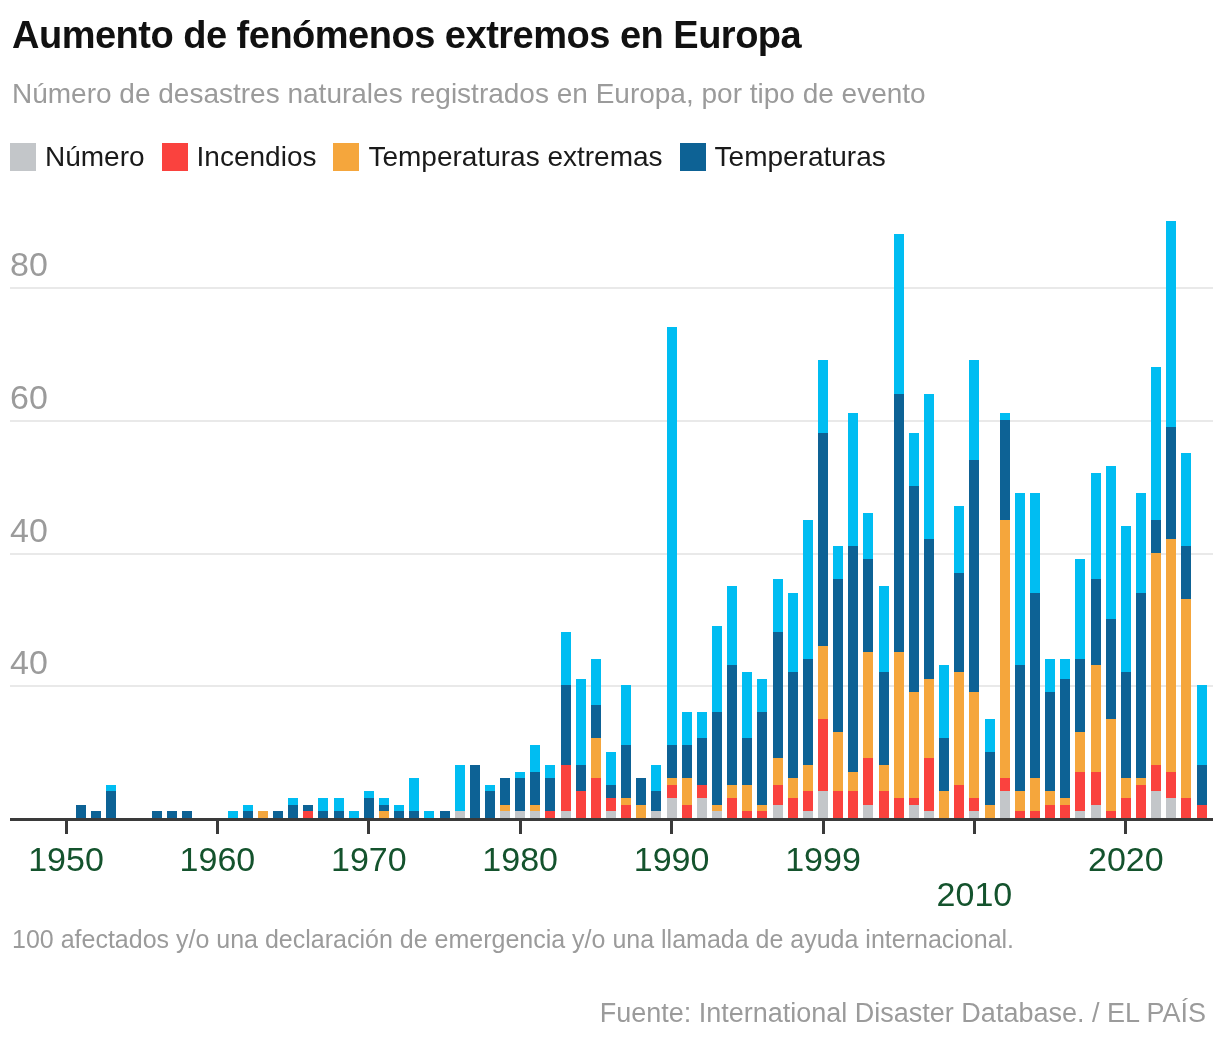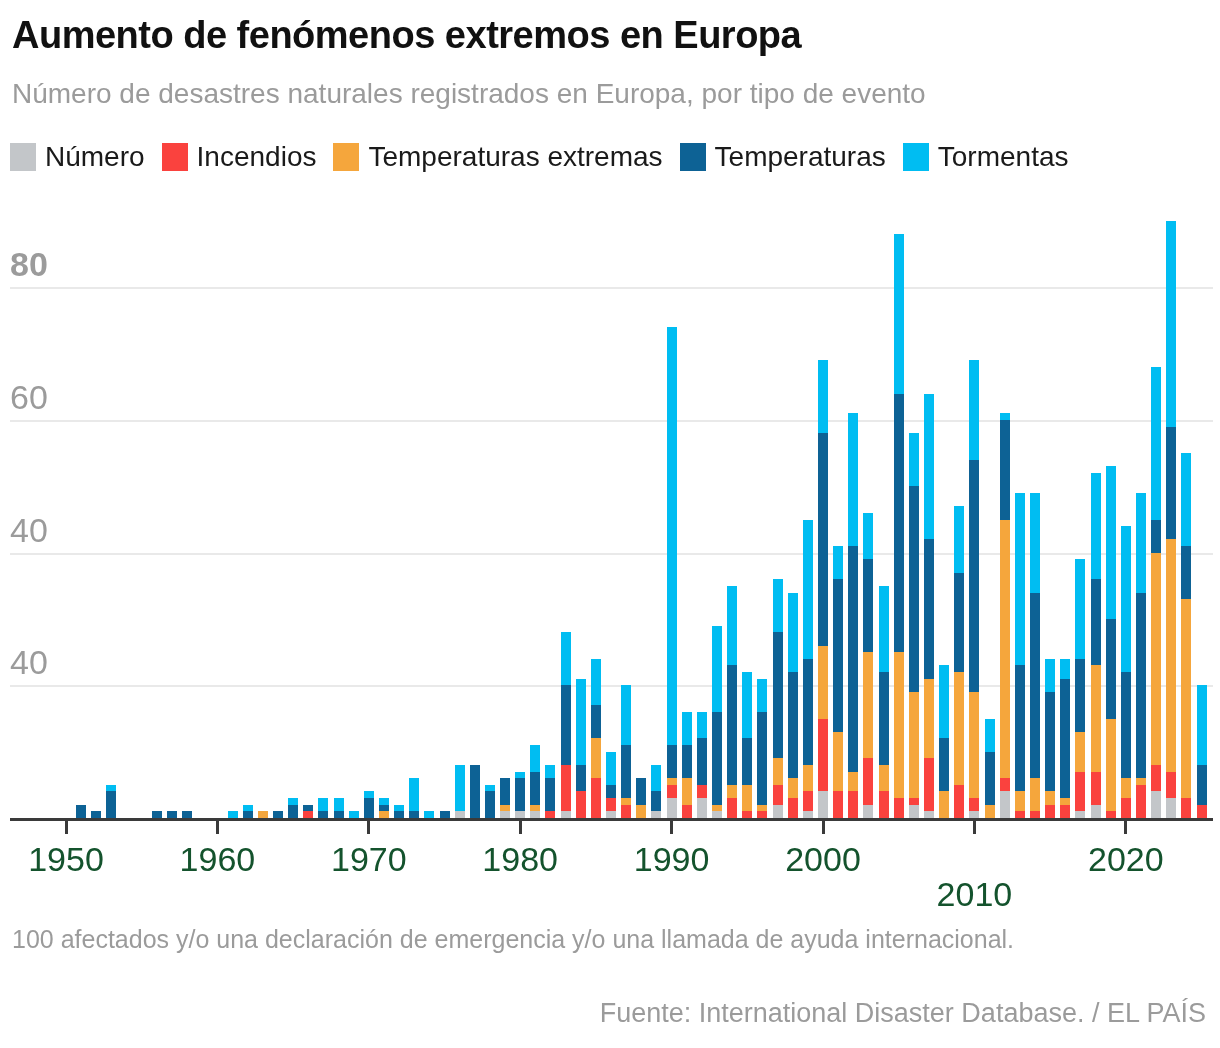--- a/index.html
+++ b/index.html
@@ -38,35 +38,31 @@
         <span class="legend-label">Incendios</span>
       </div>
       <div class="legend-item">
         <span class="legend-swatch" style="background: rgb(245, 166, 60);"></span>
         <span class="legend-label">Temperaturas extremas</span>
       </div>
       <div class="legend-item">
         <span class="legend-swatch" style="background: rgb(13, 98, 149);"></span>
         <span class="legend-label">Temperaturas</span>
       </div>
-      <div class="legend-item">
-        <span class="legend-swatch" style="background: rgb(0, 189, 242);"></span>
-        <span class="legend-label">Tormentas</span>
-      </div>
     </div>
 
   <div id="plot" style="position:absolute;left:0;top:0;width:1220px;height:1048px;">
       <div class="gridline" style="left: 10px; width: 1203px; top: 685.34px;"></div>
       <div class="ytick-label" style="left: 10px; top: 643.34px;">40</div>
       <div class="gridline" style="left: 10px; width: 1203px; top: 552.68px;"></div>
       <div class="ytick-label" style="left: 10px; top: 510.68px;">40</div>
       <div class="gridline" style="left: 10px; width: 1203px; top: 420.02px;"></div>
       <div class="ytick-label" style="left: 10px; top: 378.02px;">60</div>
       <div class="gridline" style="left: 10px; width: 1203px; top: 287.36px;"></div>
-      <div class="ytick-label" style="left: 10px; top: 245.36px; font-weight: bold;">80</div>
+      <div class="ytick-label" style="left: 10px; top: 245.36px;">80</div>
       <div class="bar-col" style="left: 76.14px; width: 10px; bottom: 230px;">
         <div class="bar-seg" style="height: 13.266px; background: rgb(13, 98, 149);"></div>
       </div>
       <div class="bar-col" style="left: 91.28px; width: 10px; bottom: 230px;">
         <div class="bar-seg" style="height: 6.633px; background: rgb(13, 98, 149);"></div>
       </div>
       <div class="bar-col" style="left: 106.42px; width: 10px; bottom: 230px;">
         <div class="bar-seg" style="height: 26.532px; background: rgb(13, 98, 149);"></div>
         <div class="bar-seg" style="height: 6.633px; background: rgb(0, 189, 242);"></div>
       </div>
@@ -435,21 +431,21 @@
       <div class="xtick-label" style="left: 66px; top: 840px;">1950</div>
       <div class="tick-mark" style="left: 215.9px; top: 821px; width: 3px; height: 13px;"></div>
       <div class="xtick-label" style="left: 217.4px; top: 840px;">1960</div>
       <div class="tick-mark" style="left: 367.3px; top: 821px; width: 3px; height: 13px;"></div>
       <div class="xtick-label" style="left: 368.8px; top: 840px;">1970</div>
       <div class="tick-mark" style="left: 518.7px; top: 821px; width: 3px; height: 13px;"></div>
       <div class="xtick-label" style="left: 520.2px; top: 840px;">1980</div>
       <div class="tick-mark" style="left: 670.1px; top: 821px; width: 3px; height: 13px;"></div>
       <div class="xtick-label" style="left: 671.6px; top: 840px;">1990</div>
       <div class="tick-mark" style="left: 821.5px; top: 821px; width: 3px; height: 13px;"></div>
-      <div class="xtick-label" style="left: 823px; top: 840px;">2000</div>
+      <div class="xtick-label" style="left: 823px; top: 840px;">1999</div>
       <div class="tick-mark" style="left: 972.9px; top: 821px; width: 3px; height: 13px;"></div>
       <div class="xtick-label" style="left: 974.4px; top: 840px; margin-top: 35px;">2010</div>
       <div class="tick-mark" style="left: 1124.3px; top: 821px; width: 3px; height: 13px;"></div>
       <div class="xtick-label" style="left: 1125.8px; top: 840px;">2020</div>
     </div>
 
   <div class="footnote">
     <div>100 afectados y/o una declaración de emergencia y/o una llamada de ayuda internacional.</div>
   </div>
   <div class="source">Fuente: International Disaster Database. / EL PAÍS</div>

